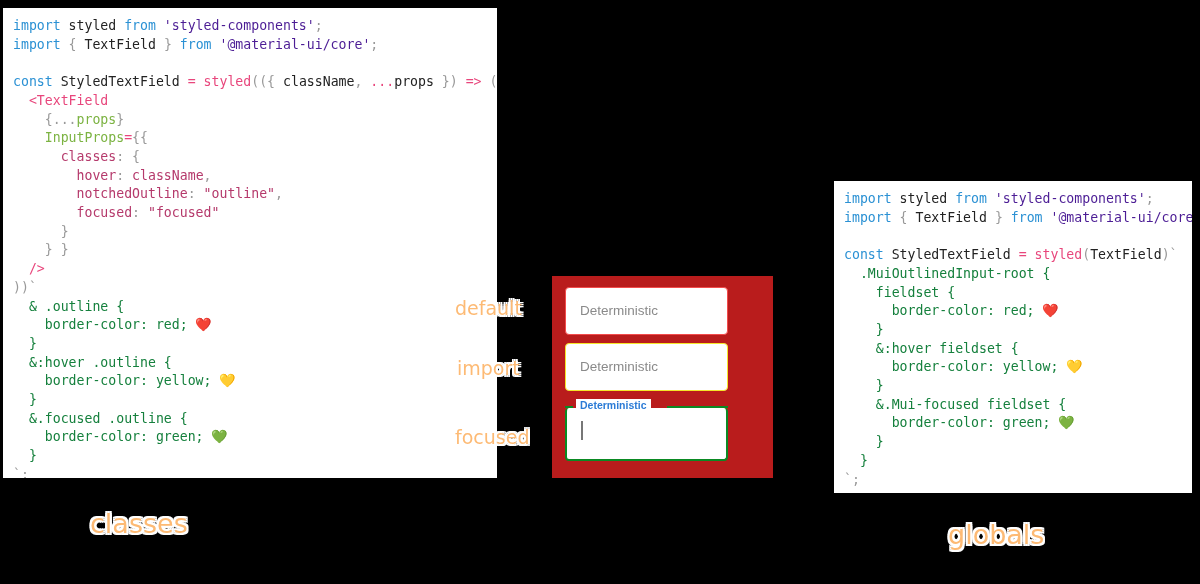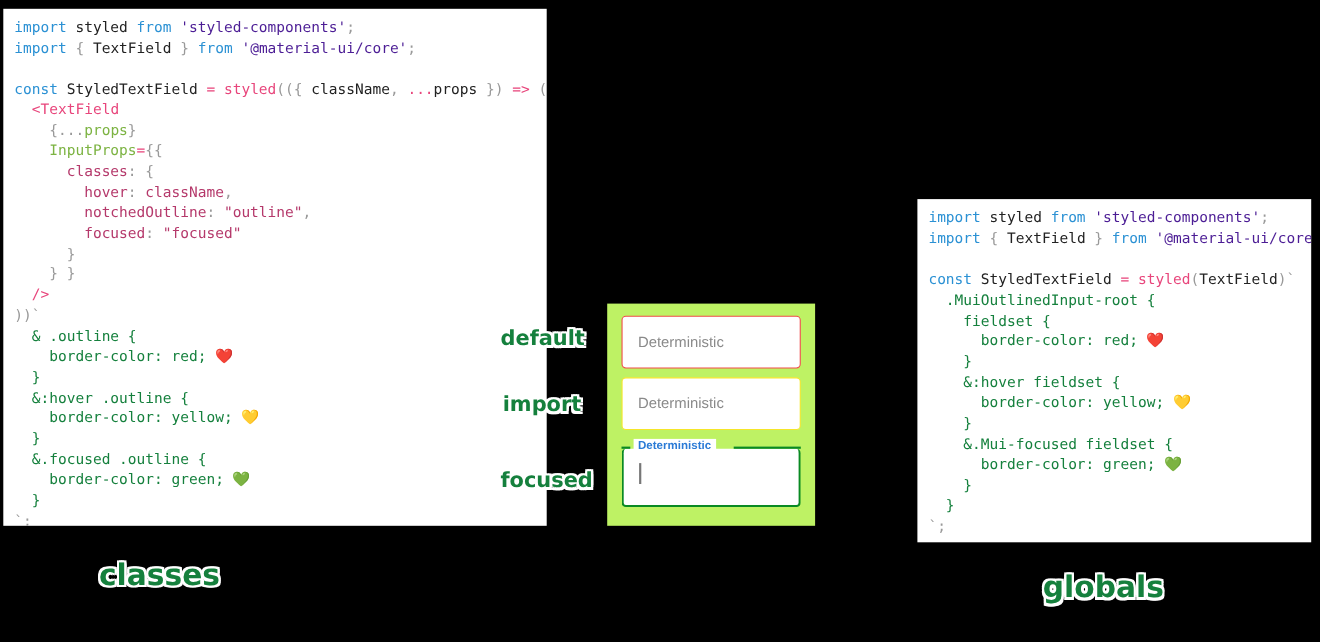--- a/index.html
+++ b/index.html
@@ -64,23 +64,23 @@
   .t-key  { color: #b5396b; }          
   .t-val  { color: #b5396b; }          
   .t-css  { color: #15803d; }
   .emoji  { font-family: "DejaVu Sans", sans-serif; }
 
   
   #panel-demo {
     position: absolute;
     left: 552px;
     top: 276px;
-    width: 189px;
+    width: 221px;
     height: 202px;
-    background: #bef264;
+    background: #b91c1c;
   }
   .tf {
     position: absolute;
     box-sizing: border-box;
     border-radius: 4px;
     background: #ffffff;
   }
   .tf-text {
     position: absolute;
     left: 14px;
@@ -159,23 +159,23 @@
     left: 14px;
     top: 13px;
     width: 2px;
     height: 19px;
     background: #777777;
   }
 
   
   .anno {
     position: absolute;
-    color: #15803d;
+    color: #fdba74;
     font-family: "DejaVu Sans", sans-serif;
-    font-weight: bold;
+    font-weight: normal;
     white-space: nowrap;
     text-shadow:
       -2px -2px 0 #ffffff,  2px -2px 0 #ffffff,
       -2px  2px 0 #ffffff,  2px  2px 0 #ffffff,
        0px -2px 0 #ffffff,  0px  2px 0 #ffffff,
       -2px  0px 0 #ffffff,  2px  0px 0 #ffffff;
   }
   .anno-state { font-size: 19px; }
   .anno-title { font-size: 27px; }
 

